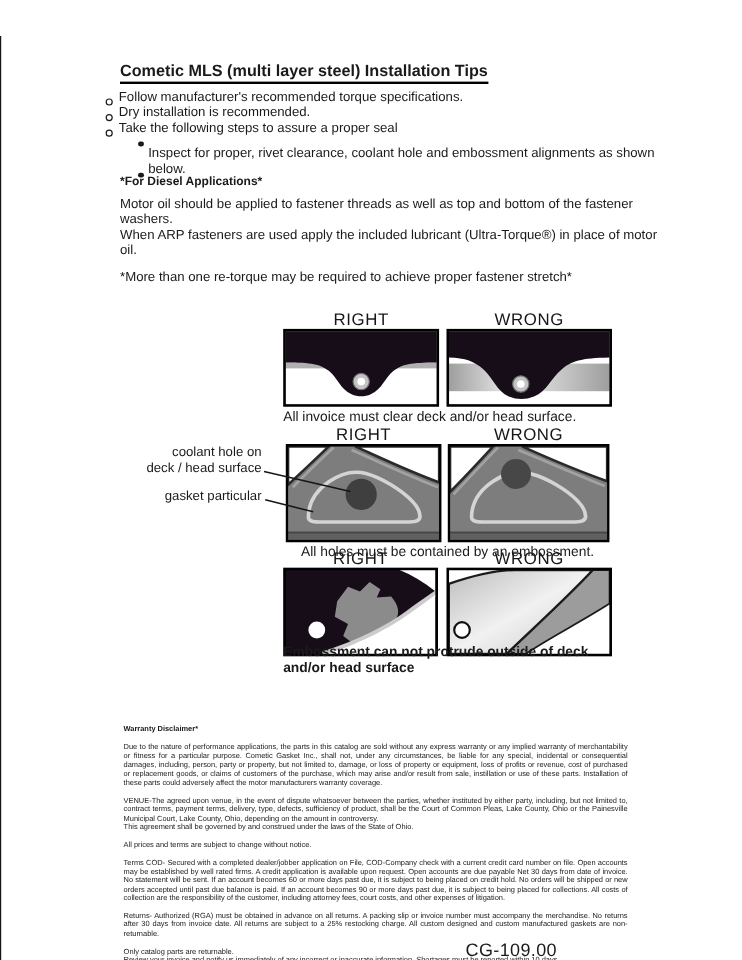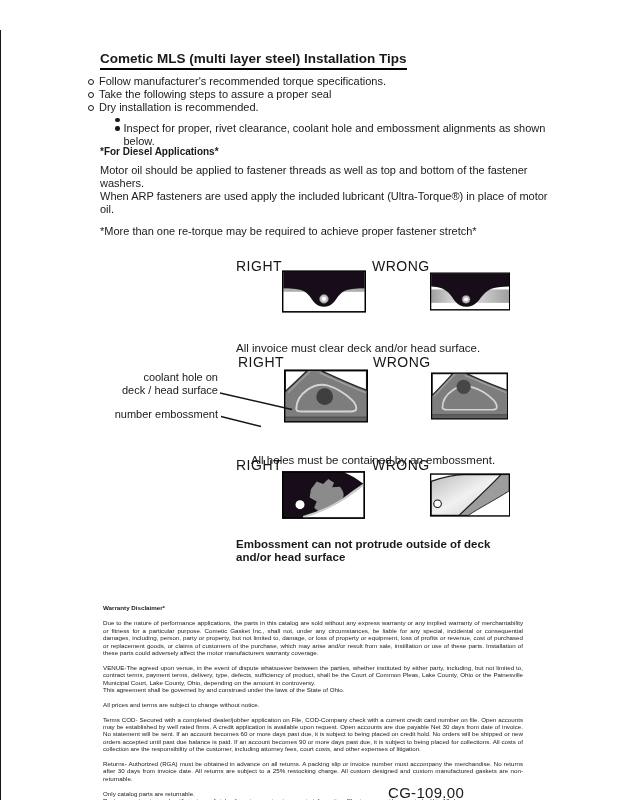--- a/index.html
+++ b/index.html
@@ -5,31 +5,31 @@
   html,body{margin:0;padding:0;background:#fff;}
   #page{position:relative;width:618px;height:800px;background:#fff;overflow:hidden;
         font-family:"Liberation Sans",sans-serif;color:#1a1a1a;margin-top:30px;}
   #left-rule{position:absolute;left:0;top:0;width:1px;height:800px;background:#161616;}
 
   .abs{position:absolute;}
   #title{left:100px;top:21px;font-size:13.5px;font-weight:bold;
          border-bottom:2px solid #000;padding-bottom:2px;}
 
   #bullets{left:88px;top:45px;width:470px;font-size:11px;line-height:13px;}
-  .b-row{display:flex;align-items:flex-start;}
+  .b-row{display:flex;align-items:flex-end;}
   .ring{width:4px;height:4px;border:1.2px solid #1a1a1a;border-radius:50%;margin:3.5px 5px 0 0;flex:none;}
   .dot{width:4.5px;height:4.5px;background:#1a1a1a;border-radius:50%;margin:3.8px 4px 0 0;flex:none;}
   .sub{margin-left:27px;}
 
   #diesel{left:100px;top:116px;width:455px;}
   #diesel-heading{font-size:10px;font-weight:bold;margin:0 0 7px 0;}
   .para{font-size:11px;line-height:13px;margin:0 0 9px 0;white-space:pre-line;}
 
   .diag-row{position:absolute;display:flex;}
-  .diag-col{display:flex;flex-direction:row;}
+  .diag-col{display:flex;flex-direction:column;}
   .rw-label{font-size:14px;line-height:15px;text-align:center;letter-spacing:.5px;color:#161616;}
   .diag-col svg{display:block;}
   .caption{position:absolute;font-size:11.5px;line-height:12.5px;white-space:pre-line;}
 
   #callout-coolant{left:100px;top:341px;width:118px;text-align:right;
                    font-size:11px;line-height:12.5px;white-space:pre-line;}
   #callout-embossment{left:100px;top:378px;width:118px;text-align:right;
                    font-size:11px;line-height:12.5px;}
   #pointer-overlay{left:100px;top:326px;pointer-events:none;}
 
@@ -46,25 +46,25 @@
 
   <div id="title" class="abs">Cometic MLS (multi layer steel) Installation Tips</div>
 
   <div id="bullets" class="abs">
     <div class="b-row">
       <span class="ring"></span>
       <span>Follow manufacturer's recommended torque specifications.</span>
     </div>
     <div class="b-row">
       <span class="ring"></span>
-      <span>Take the following steps to assure a proper seal</span>
+      <span>Dry installation is recommended.</span>
     </div>
     <div class="b-row">
       <span class="ring"></span>
-      <span>Dry installation is recommended.</span>
+      <span>Take the following steps to assure a proper seal</span>
     </div>
     <div class="b-row sub">
       <span class="dot"></span>
     </div>
     <div class="b-row sub">
       <span class="dot"></span>
       <span>Inspect for proper, rivet clearance, coolant hole and embossment alignments as shown below.</span>
     </div>
   </div>
 
@@ -139,21 +139,21 @@
         <path d="M20,61 C20,50 26,39 38,31 C48,24 60,22 70,25 C83,28.5 99,38 108,47 C113,52 115,57 115,60.5 C115,63.5 112,65 106,65 H29 C23,65 20,64 20,61 Z" fill="none" stroke="#d4d4d4" stroke-width="3"></path>
         <circle cx="57" cy="25" r="12.5" fill="#474747"></circle>
         <rect x="2" y="74" width="131" height="6" fill="#606060"></rect>
         <rect x="2" y="73" width="131" height="1.5" fill="#454545"></rect>
         <rect x="1" y="1" width="133" height="80" fill="none" stroke="#000" stroke-width="2.2"></rect>
       </svg>
     </div>
   </div>
   <div id="callout-coolant" class="abs">coolant hole on
 deck / head surface</div>
-  <div id="callout-embossment" class="abs">number embossment</div>
+  <div id="callout-embossment" class="abs">gasket particular</div>
   <svg id="pointer-overlay" class="abs" width="420" height="110" viewBox="0 0 420 110">
     <line x1="120" y1="37" x2="192" y2="53.5" stroke="#161616" stroke-width="1.3"></line>
     <line x1="121" y1="60.5" x2="161" y2="70.5" stroke="#161616" stroke-width="1.3"></line>
   </svg>
   <div class="caption" style="left:238px;top:424px;width:270px;text-align:center;">All holes must be contained by an embossment.</div>
 
   <div class="diag-row" style="left:236px;top:428px;">
     <div class="diag-col" style="width:129px;margin-right:7px;">
       <div class="rw-label">RIGHT</div>
       <svg width="129" height="74" viewBox="0 0 129 74">

